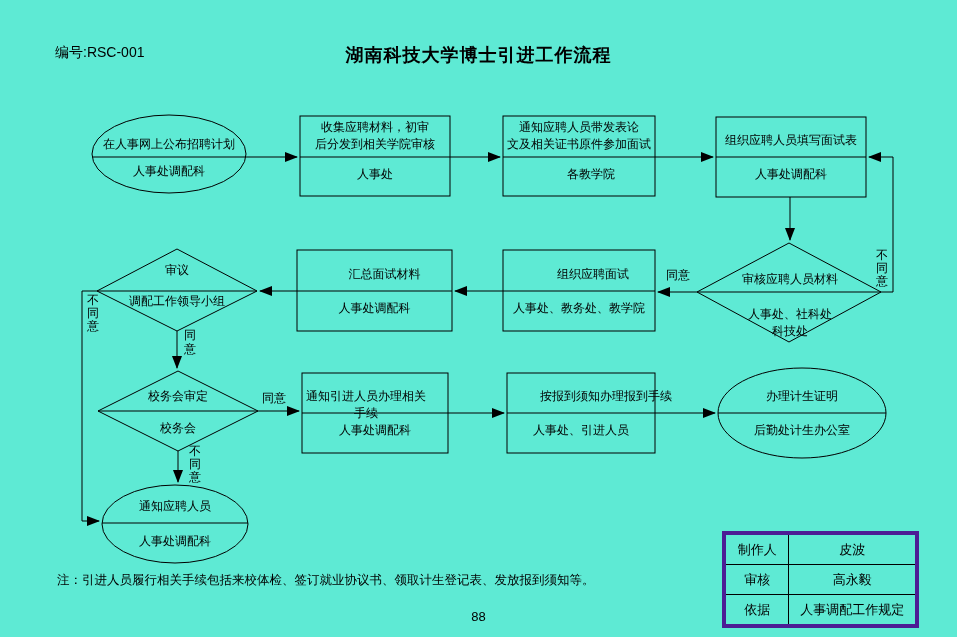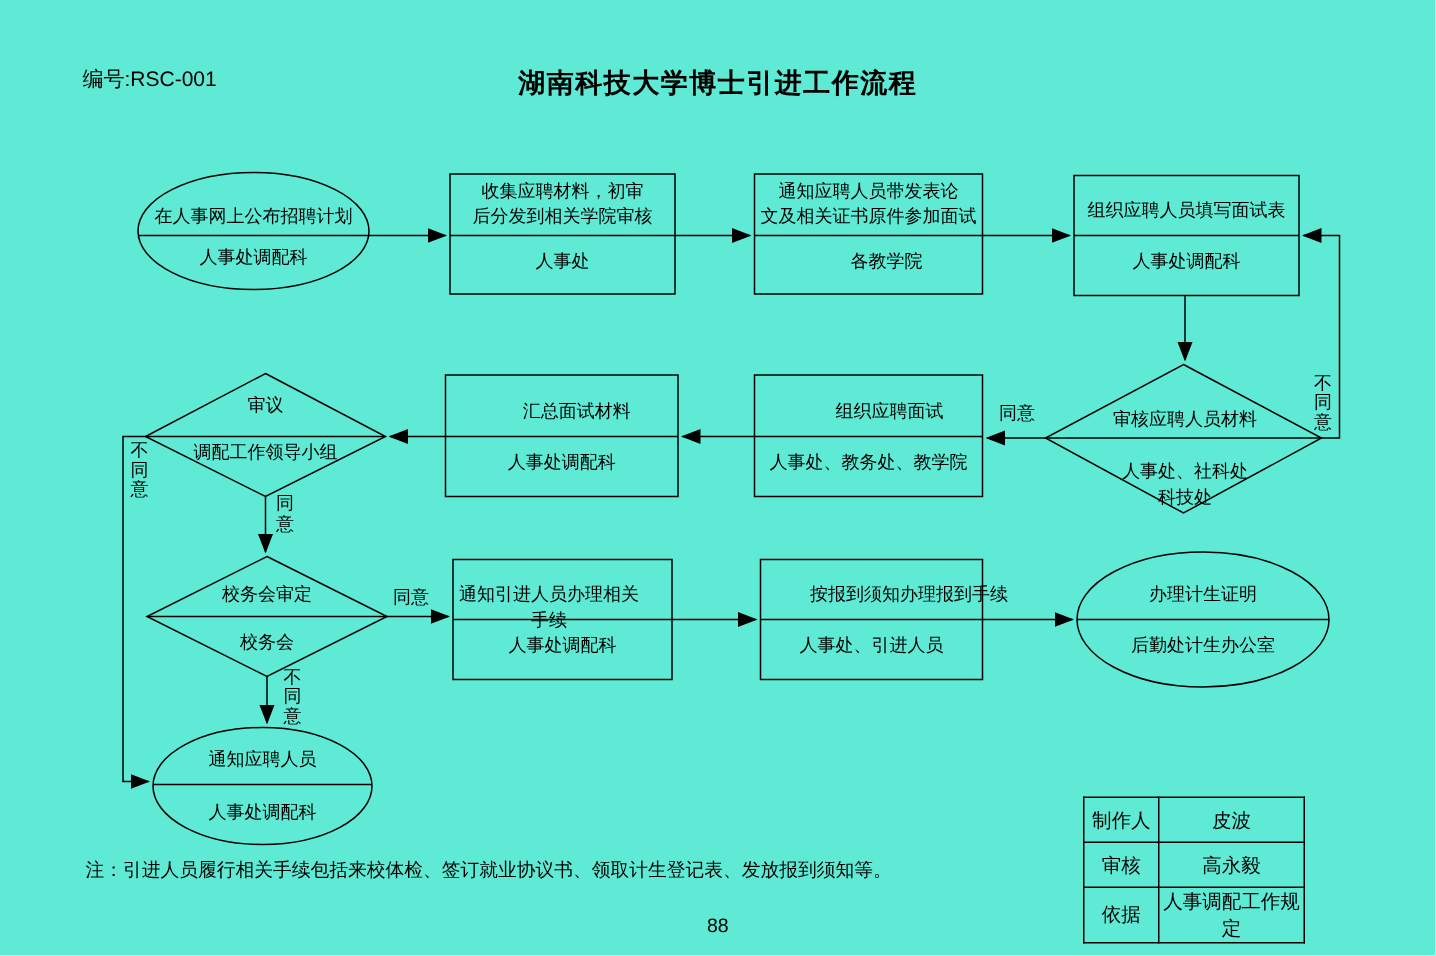--- a/index.html
+++ b/index.html
@@ -15,22 +15,22 @@
   svg.canvas .shape{fill:none;stroke:#000;stroke-width:1;}
   svg.canvas .edge{fill:none;stroke:#000;stroke-width:1;}
   svg.canvas .divider{stroke:#000;stroke-width:1;}
   .lbl{position:absolute;font-size:12px;line-height:17px;text-align:center;
     white-space:pre-line;}
   .elbl{position:absolute;font-size:12px;line-height:14px;text-align:center;
     white-space:pre-line;}
   .elbl.vert{line-height:13px;}
   .footnote{position:absolute;left:57px;top:572px;font-size:12.5px;}
   .page-num{position:absolute;left:0;right:0;top:609px;text-align:center;font-size:13px;}
-  .info-table{position:absolute;left:722px;top:531px;width:148px;
-    border:1px solid #4c1d95;border-collapse:collapse;font-size:13px;}
+  .info-table{position:absolute;left:722px;top:531px;width:197px;
+    border:4px solid #4c1d95;border-collapse:collapse;font-size:13px;}
   .info-table td{border:1px solid #000;text-align:center;height:29px;padding:0;}
   .info-table td.c1{width:60px;}
   .info-table td.c2{width:121px;}
 </style>
 </head>
 <body>
 
 <div class="page">
 
   <div class="doc-number">编号:RSC-001</div>

